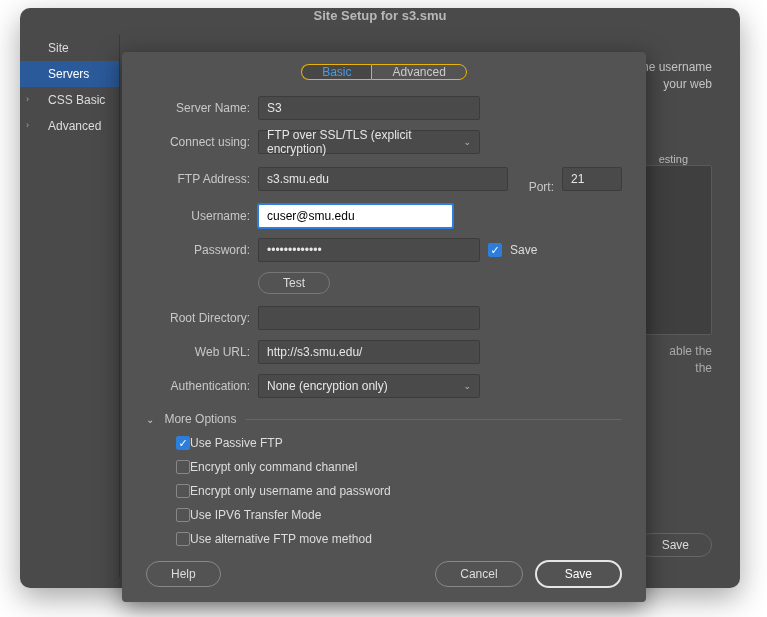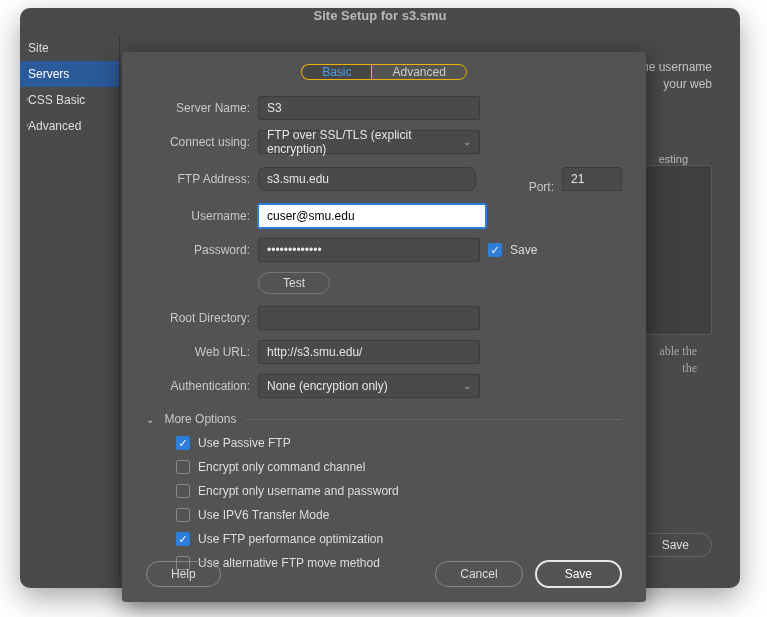--- a/index.html
+++ b/index.html
@@ -29,21 +29,21 @@
     font-size: 13px;
     padding: 0 0 12px;
   }
   .outer-body { display: flex; height: calc(100% - 38px); }
   .nav {
     width: 100px;
     background: #4a4a4a;
     border-right: 1px solid #3a3a3a;
   }
   .nav-item {
-    padding: 6px 10px 6px 8px;
+    padding: 6px 10px 6px 28px;
     color: #ddd;
     font-size: 12px;
     position: relative;
   }
   .nav-item.sel { background: #2b5a9a; color: #fff; }
   .nav-item .chev {
     position: absolute; left: 6px; top: 7px;
     font-size: 9px; color: #aaa;
   }
   .main {
@@ -58,21 +58,21 @@
     position:absolute; right:28px; top:130px;
     width:130px; height:170px;
     border:1px solid #5a5a5a; border-radius:2px;
     background:#3f3f3f;
   }
   .bg-testing {
     position:absolute; right:46px; top:118px;
     background:#4a4a4a; padding:0 6px;
     font-size:11px; color:#bbb;
   }
-  .bg-text-b { position:absolute; right:43px; bottom:200px; text-align:right; line-height:1.4; color:#aaa;font-family:Liberation Serif, serif; }
+  .bg-text-b { position:absolute; right:28px; bottom:200px; text-align:right; line-height:1.4; color:#aaa; }
   .bg-save {
     position:absolute; right:28px; bottom:20px;
     border:1px solid #666; border-radius:14px;
     padding:4px 22px; color:#ddd; font-size:12px;
   }
 
   
   .modal {
     position: absolute;
     left: 122px; top: 52px;
@@ -143,21 +143,21 @@
 
   .divider {
     display:flex; align-items:center; gap:10px;
     margin: 14px 0 10px;
     color:#c8c8c8;
   }
   .divider .line { flex:1; height:1px; background:#666; }
   .divider .tri { font-size:10px; transform: rotate(0deg); }
 
   .opts { padding-left: 30px; }
-  .opt-row { display:flex; align-items:center; gap:8px; margin-bottom:10px; }
+  .opt-row { display:flex; align-items:center; gap:0; margin-bottom:10px; }
 
   .modal-buttons {
     position:absolute; bottom:14px; left:24px; right:24px;
     display:flex; align-items:center;justify-content:space-between;
   }
   .btn {
     border:1px solid #888; border-radius:14px;
     padding:5px 24px; font-size:12px;
     background:transparent; color:#ddd;
   }
@@ -221,28 +221,28 @@
     <div class="row">
       <div class="lbl">Connect using:</div>
       <div class="select">
         <span>FTP over SSL/TLS (explicit encryption)</span>
         <span class="chev">⌄</span>
       </div>
     </div>
 
     <div class="row">
       <div class="lbl">FTP Address:</div>
-      <input class="field" style="width: 218px; flex: 0 0 auto; border-radius: 7px;" value="s3.smu.edu">
+      <input class="field" style="width: 250px; flex: 0 0 auto;" value="s3.smu.edu">
       <div class="port-lbl">Port:</div>
       <input class="field short" value="21" style="">
     </div>
 
     <div class="row">
       <div class="lbl">Username:</div>
-      <input class="field focused" style="width: 228px; flex: 0 0 auto;" value="cuser@smu.edu">
+      <input class="field focused" style="width: 195px; flex: 0 0 auto;" value="cuser@smu.edu">
     </div>
 
     <div class="row">
       <div class="lbl">Password:</div>
       <input class="field" style="width: 222px; flex: 0 0 auto;" value="•••••••••••••">
       <span class="cb checked"></span>
       <span class="cb-lbl">Save</span>
     </div>
 
     <div class="row">
@@ -283,24 +283,20 @@
         <span class="cb"></span>
         <span class="cb-lbl">Encrypt only command channel</span>
       </div>
       <div class="opt-row">
         <span class="cb"></span>
         <span class="cb-lbl">Encrypt only username and password</span>
       </div>
       <div class="opt-row">
         <span class="cb"></span>
         <span class="cb-lbl">Use IPV6 Transfer Mode</span>
-      </div>
-      <div class="opt-row">
-        <span class="cb checked"></span>
-        <span class="cb-lbl">Use FTP performance optimization</span>
       </div>
       <div class="opt-row">
         <span class="cb"></span>
         <span class="cb-lbl">Use alternative FTP move method</span>
       </div>
     </div>
   </div>
 
   <div class="modal-buttons">
     <button class="btn">Help</button>

